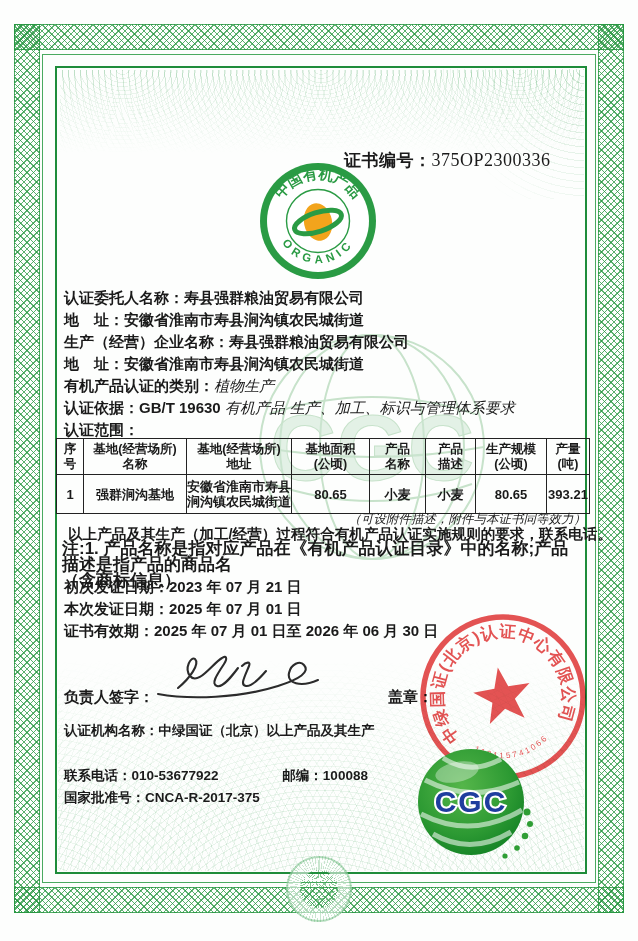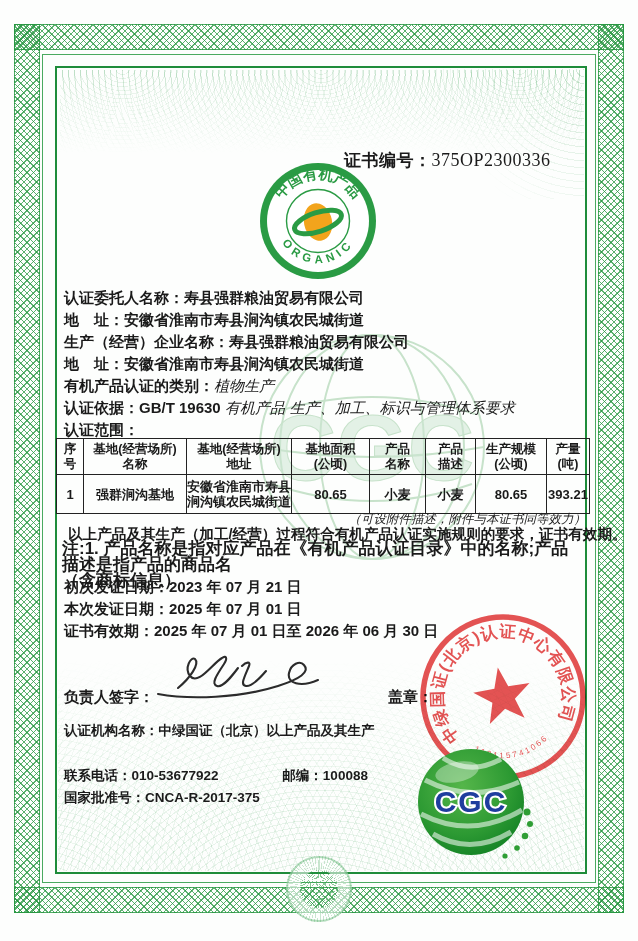--- a/index.html
+++ b/index.html
@@ -194,21 +194,21 @@
       <td>80.65</td>
       <td>小麦</td>
       <td>小麦</td>
       <td>80.65</td>
       <td>393.21</td>
     </tr>
   </tbody>
     </table>
 
   <div class="attach-note kai">（可设附件描述，附件与本证书同等效力）</div>
-  <div class="statement">以上产品及其生产（加工/经营）过程符合有机产品认证实施规则的要求，证书有效期。</div>
+  <div class="statement">以上产品及其生产（加工/经营）过程符合有机产品认证实施规则的要求，联系电话。</div>
   <div class="remark">注:1. 产品名称是指对应产品在《有机产品认证目录》中的名称;产品描述是指产品的商品名
 （含商标信息）</div>
 
   <div class="date-line" style="top:578px">
     <span>初次发证日期：</span><span>2023 年 07 月 21 日</span>
   </div>
   <div class="date-line" style="top:600px">
     <span>本次发证日期：</span><span>2025 年 07 月 01 日</span>
   </div>
   <div class="date-line" style="top:622px">

